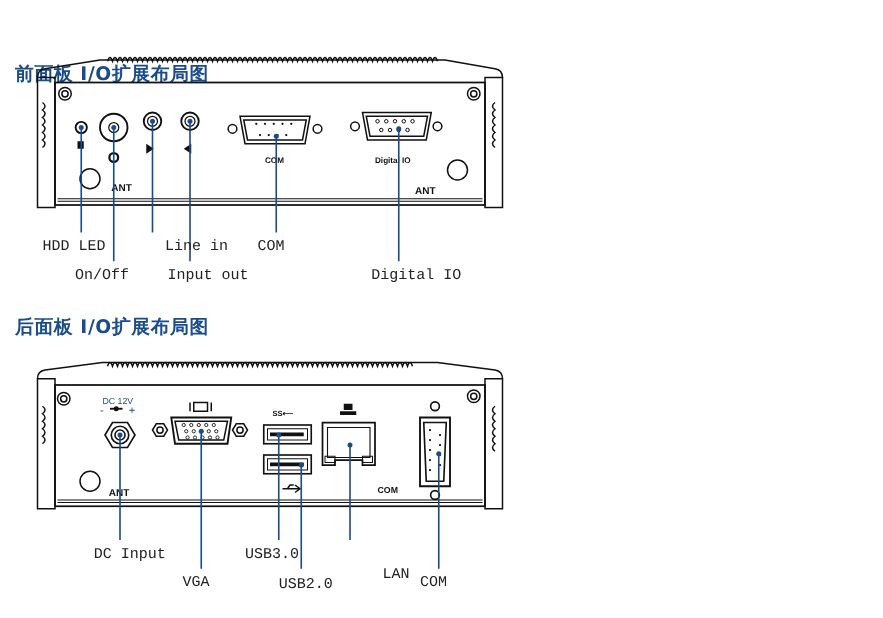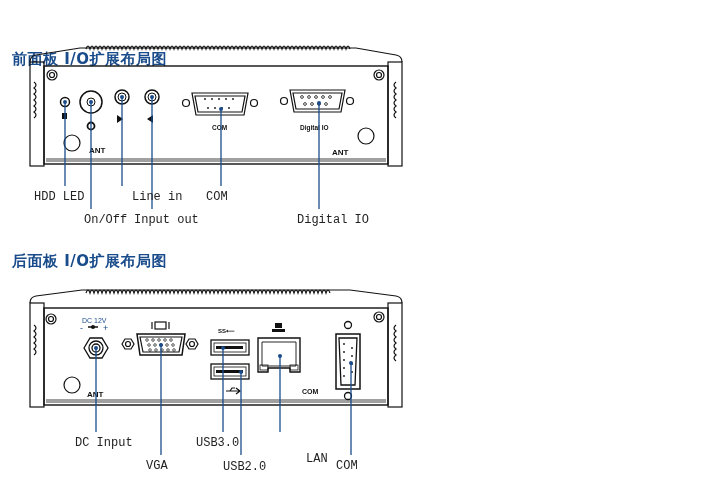--- a/index.html
+++ b/index.html
@@ -232,21 +232,21 @@
     <line x1="241" y1="372" x2="241" y2="455"></line>
       <circle cx="241" cy="372" r="2" stroke="none"></circle>
     <line x1="280" y1="356" x2="280" y2="432"></line>
       <circle cx="280" cy="356" r="2" stroke="none"></circle>
     <line x1="351" y1="363" x2="351" y2="455"></line>
       <circle cx="351" cy="363" r="2" stroke="none"></circle>
   </g>
 </svg>
 
 <div class="callout" style="left:34px; top:190px;">HDD LED</div>
-<div class="callout" style="left:84px; top:213px;">On/Off</div>
+<div class="callout" style="left:60px; top:213px;">On/Off</div>
 <div class="callout" style="left:108px; top:190px;margin-left:24px;">Line in</div>
 <div class="callout" style="left:134px; top:213px;">Input out</div>
 <div class="callout" style="left:206px; top:190px;">COM</div>
 <div class="callout" style="left:297px; top:213px;">Digital IO</div>
 
 <div class="callout" style="left:75px; top:436px;">DC Input</div>
 <div class="callout" style="left:146px; top:459px;">VGA</div>
 <div class="callout" style="left:196px; top:436px;">USB3.0</div>
 <div class="callout" style="left:223px; top:460px;">USB2.0</div>
 <div class="callout" style="left:270px; top:452px;margin-left:36px;">LAN</div>

